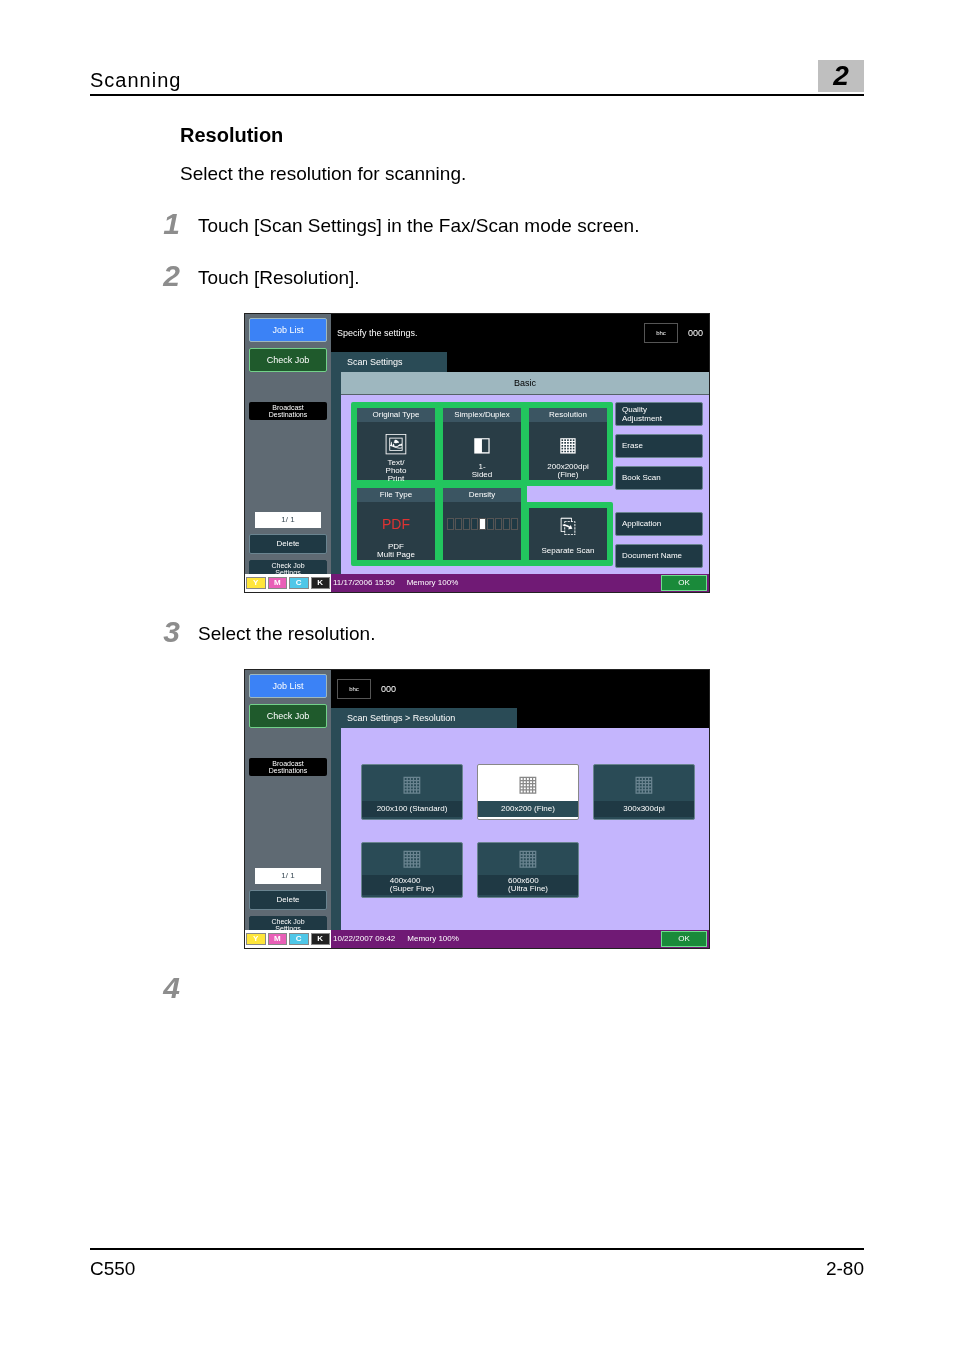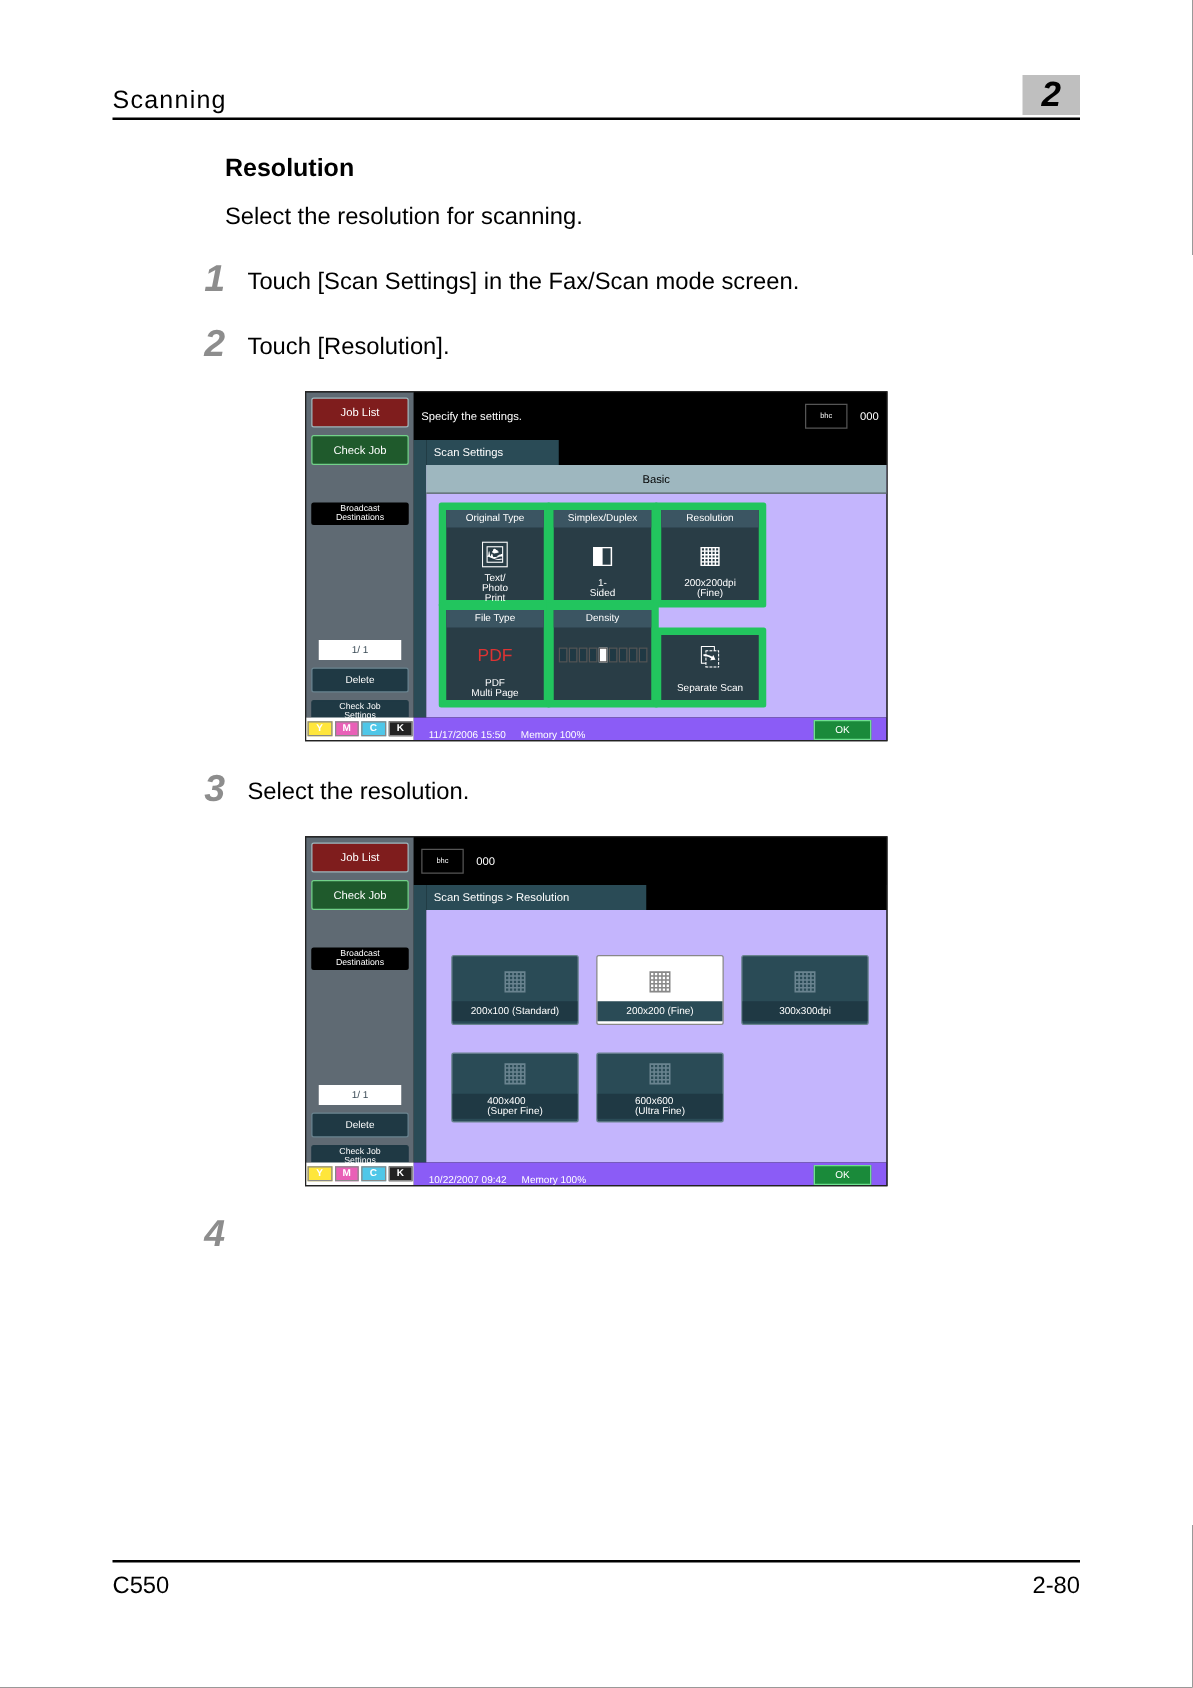--- a/index.html
+++ b/index.html
@@ -12,21 +12,21 @@
 .para{font-size:19px;margin:0 0 22px 90px;line-height:1.35}
 .steps{margin-left:54px}
 .step{display:flex;align-items:flex-start;margin-bottom:22px}
 .stepnum{font-size:30px;font-weight:700;color:#8d8d8d;font-style:italic;width:36px;flex:0 0 36px;text-align:right;margin-right:18px;line-height:1}
 .steptext{font-size:19px;padding-top:6px}
 .shot{display:block;margin:8px auto 24px;border:1px solid #222}
 .ftr{position:absolute;left:90px;right:90px;bottom:70px;border-top:2px solid #000;padding-top:8px;display:flex;justify-content:space-between;font-size:19px}
 
 .s1{width:464px;height:278px;background:#000;position:relative;font-family:Verdana,Geneva,sans-serif;font-size:8px;color:#fff}
 .s-side{position:absolute;left:0;top:0;width:86px;height:260px;background:#5f6a73}
-.s-side .jl{margin:4px 4px 0;height:22px;background:#7f1d1d;border:1px solid #9fb8bd;border-radius:2px;display:flex;align-items:center;justify-content:center;font-size:9px}
+.s-side .jl{margin:4px 4px 0;height:22px;background:#3b82f6;border:1px solid #9fb8bd;border-radius:2px;display:flex;align-items:center;justify-content:center;font-size:9px}
 .s-side .cj{margin:6px 4px 0;height:22px;background:#1f5a2c;border:1px solid #73d18a;border-radius:2px;display:flex;align-items:center;justify-content:center;font-size:9px}
 .s-side .bdlabel{margin:30px 4px 0;height:18px;background:#000;border-radius:2px;display:flex;align-items:center;justify-content:center;font-size:7px;line-height:7px;text-align:center}
 .s-side .pg{margin:92px 10px 0;height:16px;background:#fff;color:#3a4a55;display:flex;align-items:center;justify-content:center;font-size:8px}
 .s-side .del{margin:6px 4px 0;height:18px;background:#1f3944;border:1px solid #6a8490;border-radius:2px;display:flex;align-items:center;justify-content:center}
 .s-side .cjs{margin:6px 4px 0;height:16px;background:#1f3944;border:1px solid #1f3944;border-radius:2px;font-size:7px;display:flex;align-items:center;justify-content:center;line-height:7px;text-align:center}
 .s-yellow{position:absolute;left:0;bottom:0;width:86px;height:18px;background:#fff;display:flex}
 .s-yellow .sq{flex:1;margin:3px 1px;border:1px solid #888;font-size:8px;font-weight:700;display:flex;align-items:center;justify-content:center}
 .s-top{position:absolute;left:86px;top:0;right:0;height:38px;background:#000;display:flex;align-items:center;padding:0 6px}
 .s-top .t{flex:1;font-size:9px}
 .s-top .logo{width:32px;height:18px;background:#000;border:1px solid #555;margin-right:10px;font-size:6px;display:flex;align-items:center;justify-content:center}
@@ -35,21 +35,21 @@
 .s-tab{position:absolute;left:96px;top:38px;width:100px;height:20px;background:#2a4b56;font-size:9px;display:flex;align-items:center;padding-left:6px}
 .s-body{position:absolute;left:96px;top:58px;right:0;height:202px;background:#c4b5fd}
 .s-basic{height:22px;background:#9eb7bf;color:#000;display:flex;align-items:center;justify-content:center;font-size:9px;border-bottom:1px solid #556268}
 .s-grid{position:absolute;left:10px;top:30px;right:98px;bottom:20px}
 .s-cell{position:absolute;background:#293d46;border:6px solid #22c55e;border-radius:2px;font-size:8px}
 .s-cell .lbl{position:absolute;left:0;right:0;top:0;height:14px;background:#3b5562;display:flex;align-items:center;justify-content:center}
 .s-cell .ico{position:absolute;left:0;right:0;top:14px;bottom:14px;display:flex;align-items:center;justify-content:center;font-size:20px}
 .s-cell .sub{position:absolute;left:0;right:0;bottom:0;height:18px;display:flex;align-items:center;justify-content:center;text-align:center;line-height:8px}
 .s-right{position:absolute;right:6px;top:30px;width:88px}
 .s-rbtn{height:22px;margin-bottom:8px;background:#1f3944;border:1px solid #6a8490;border-radius:2px;font-size:8px;display:flex;align-items:center;padding-left:6px}
-.s-bot{position:absolute;left:86px;bottom:0;right:0;height:18px;background:#8b5cf6;display:flex;align-items:flex-end;padding:0 12px;font-size:8px}
+.s-bot{position:absolute;left:86px;bottom:0;right:0;height:18px;background:#701a75;display:flex;align-items:center;padding:0 2px;font-size:8px}
 .s-ok{margin-left:auto;width:44px;height:14px;background:#1a8a3a;border:1px solid #6fe090;display:flex;align-items:center;justify-content:center;font-size:8px}
 
 .s2 .s-top .t{white-space:pre-line;line-height:10px}
 .res-grid{position:absolute;left:20px;top:36px;right:20px}
 .res-btn{position:absolute;width:100px;height:52px;background:#2a4b56;border:1px solid #6a8490;border-radius:2px;display:flex;flex-direction:column;align-items:center;justify-content:flex-end;padding-bottom:2px}
 .res-btn.sel{background:#fff;color:#000;border-color:#888}
 .res-btn .ri{font-size:22px;margin-bottom:4px;color:#6a8490}
 .res-btn .ri2{font-size:22px;margin-bottom:4px;color:#888}
 .res-btn .rlbl{height:16px;width:100%;background:#1f3944;display:flex;align-items:center;justify-content:center;font-size:8px}
 .res-btn.sel .rlbl{background:#2a4b56;color:#fff}
@@ -148,20 +148,28 @@
                   <span></span>
                   <span></span>
                 </div>
             </div>
           </div>
           <div class="s-cell" style="left:172px;top:100px;width:78px;height:52px">
             <div class="ico" style="top:0;bottom:14px">⎘</div>
             <div class="sub" style="white-space: pre-line;">Separate Scan</div>
           </div>
         </div>
+        <div class="s-right">
+          <div class="s-rbtn" style="white-space: pre-line;">Quality
+Adjustment</div>
+          <div class="s-rbtn" style="white-space: pre-line;">Erase</div>
+          <div class="s-rbtn" style="white-space: pre-line;">Book Scan</div>
+          <div class="s-rbtn" style="margin-top: 22px; white-space: pre-line;">Application</div>
+          <div class="s-rbtn" style="white-space: pre-line;">Document Name</div>
+        </div>
       </div>
       <div class="s-bot">
         <div style="white-space: pre-line;">11/17/2006   15:50</div>
         <div style="margin-left: 12px; white-space: pre-line;">Memory      100%</div>
         <div class="s-ok" style="white-space: pre-line;">OK</div>
       </div>
     </div>
 
     <div class="steps">
       <div class="step">

